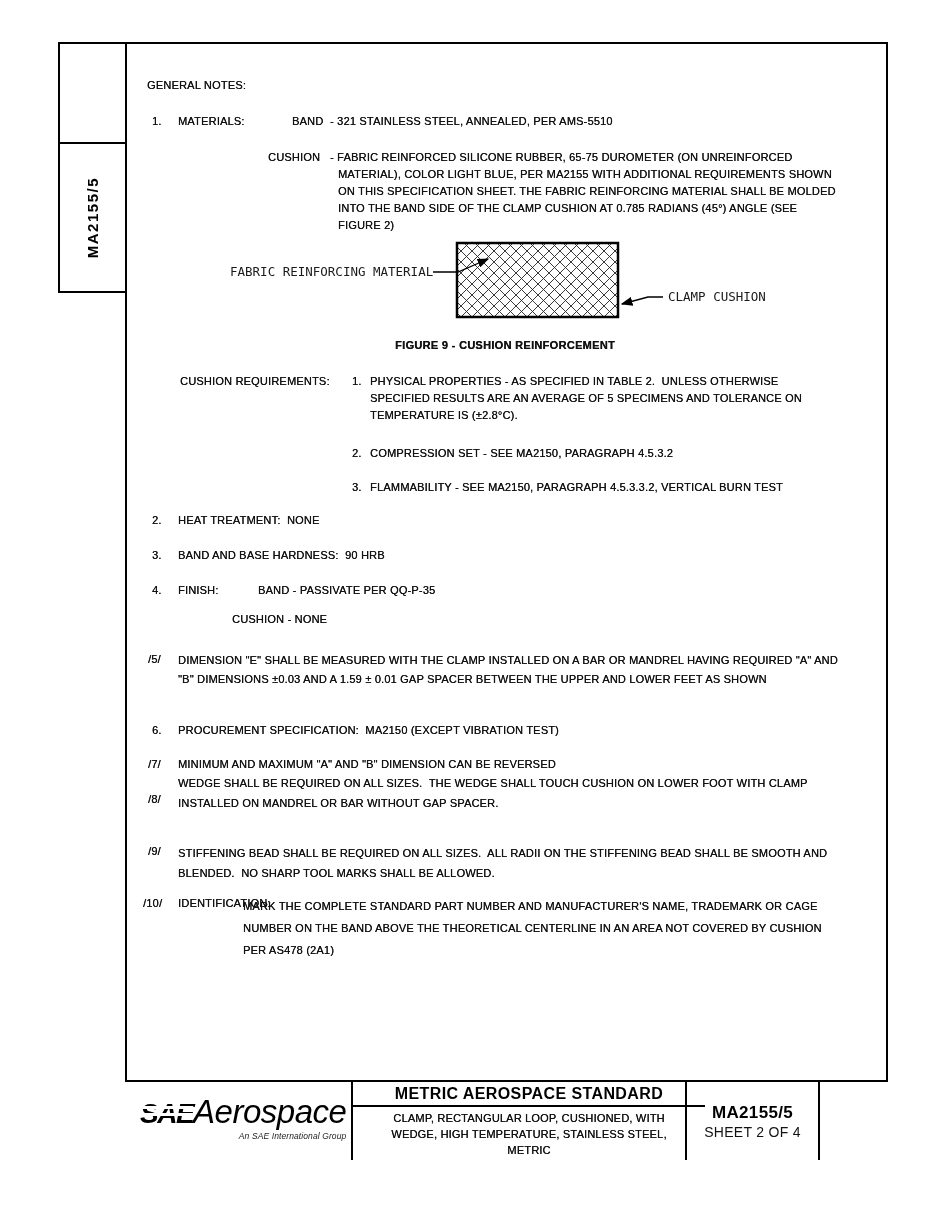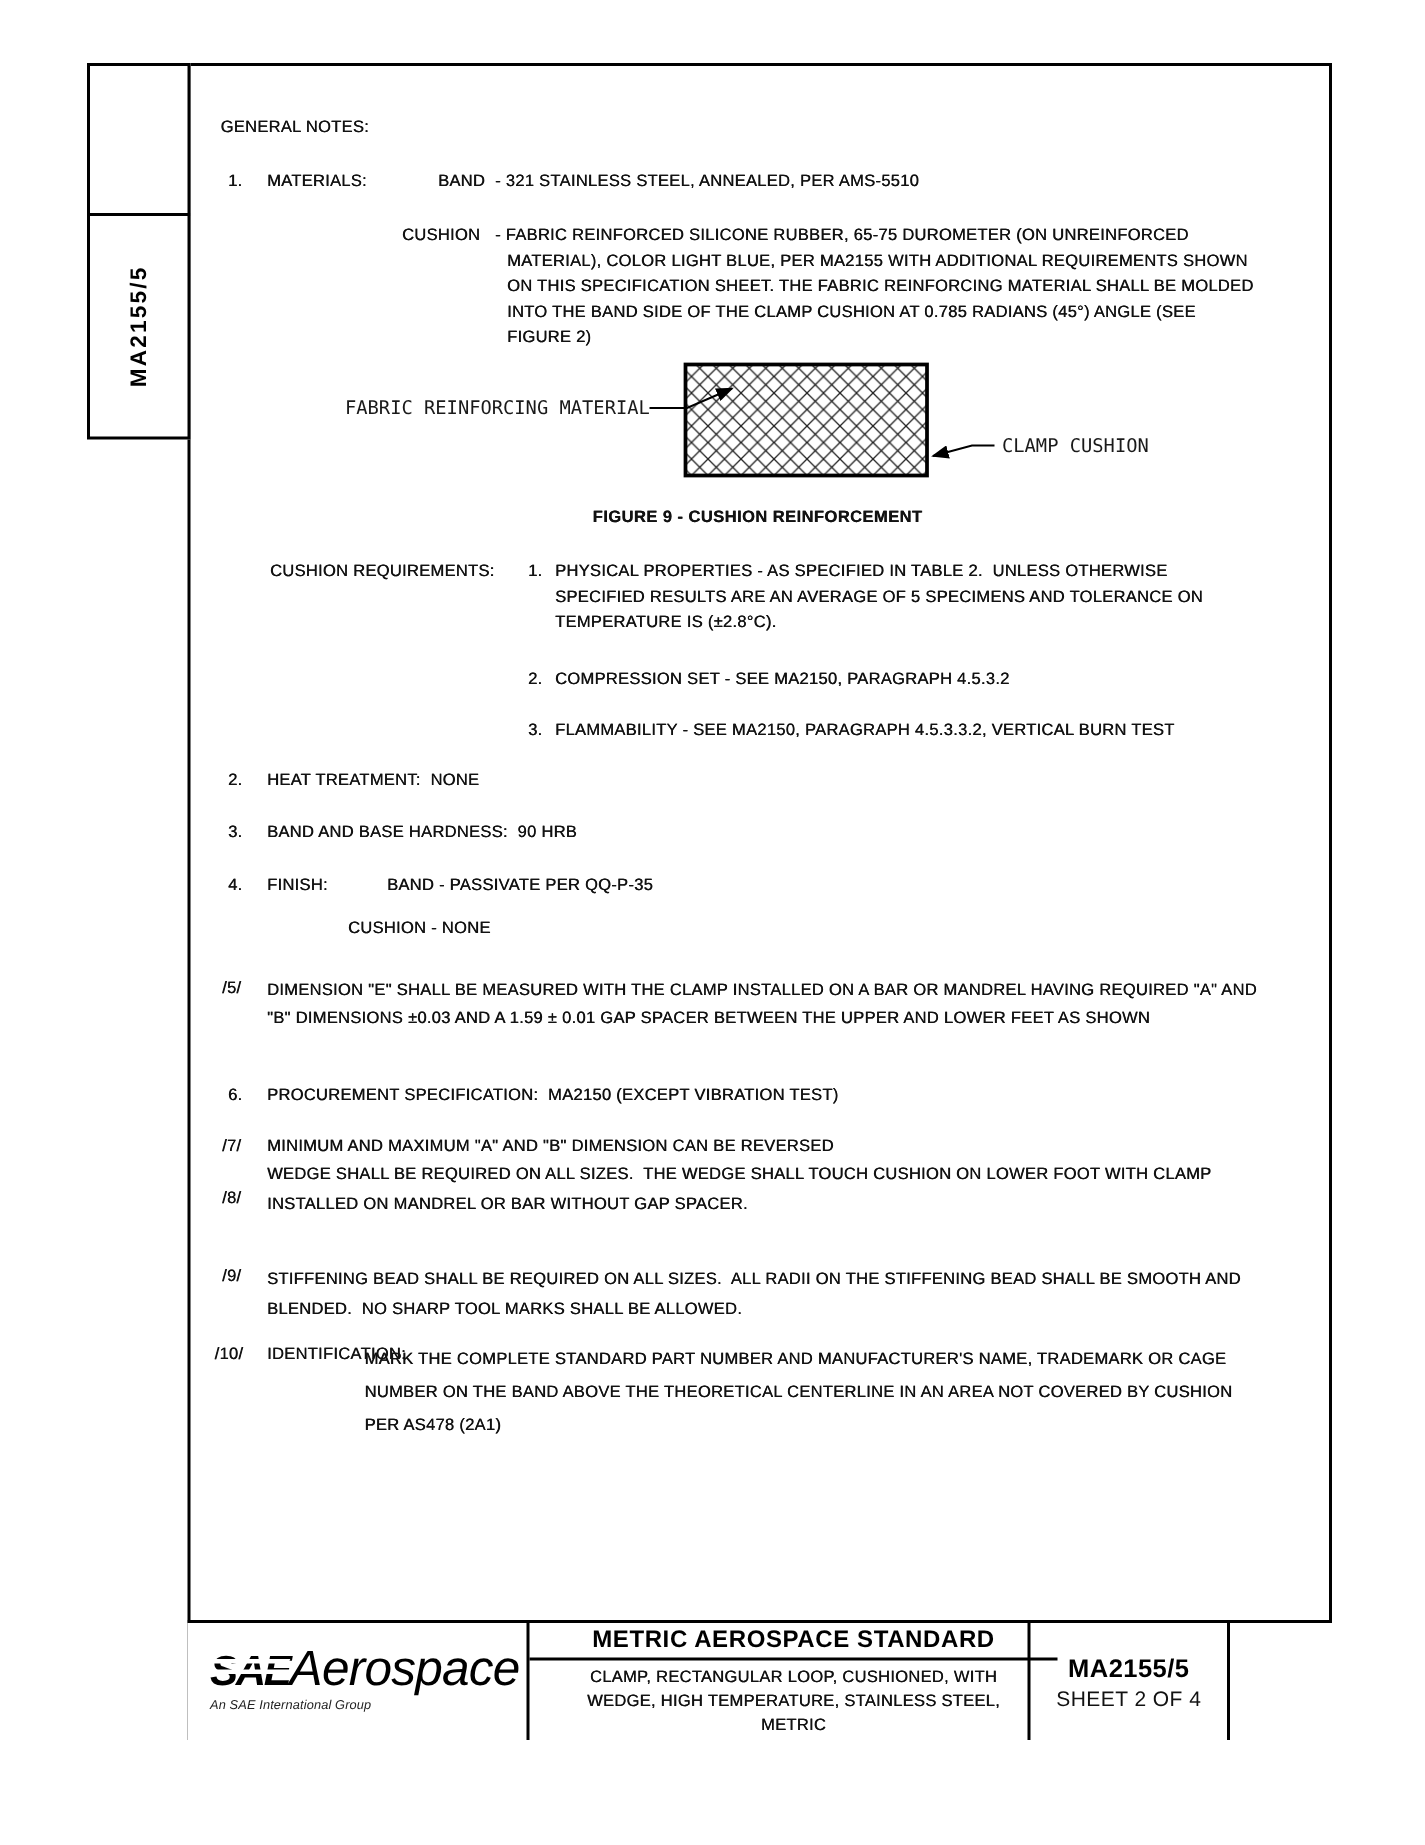--- a/index.html
+++ b/index.html
@@ -71,21 +71,21 @@
     position:relative;display:inline-block;
     font-weight:bold;font-size:28px;letter-spacing:-1.5px;color:#000;
   }
   .sae-mark::before,.sae-mark::after{
     content:"";position:absolute;left:-2px;right:0px;height:2.6px;background:#fff;
     transform:skewX(-22deg);
   }
   .sae-mark::before{top:8px;}
   .sae-mark::after{top:15px;}
   .sae-aero{font-size:33px;color:#000;letter-spacing:-.5px;}
-  .sae-tag{font-style:italic;font-size:8.5px;color:#222;margin-top:0px;letter-spacing:.1px;}
+  .sae-tag{font-style:italic;font-size:8.5px;color:#222;margin-top:0px;letter-spacing:.1px;text-align:right;}
 </style>
 </head>
 <body>
 
 <div class="page">
 
   <div class="frame"></div>
   <div class="sbox sbox1"></div>
   <div class="sbox sbox2">
     <span class="vtext">MA2155/5</span>

